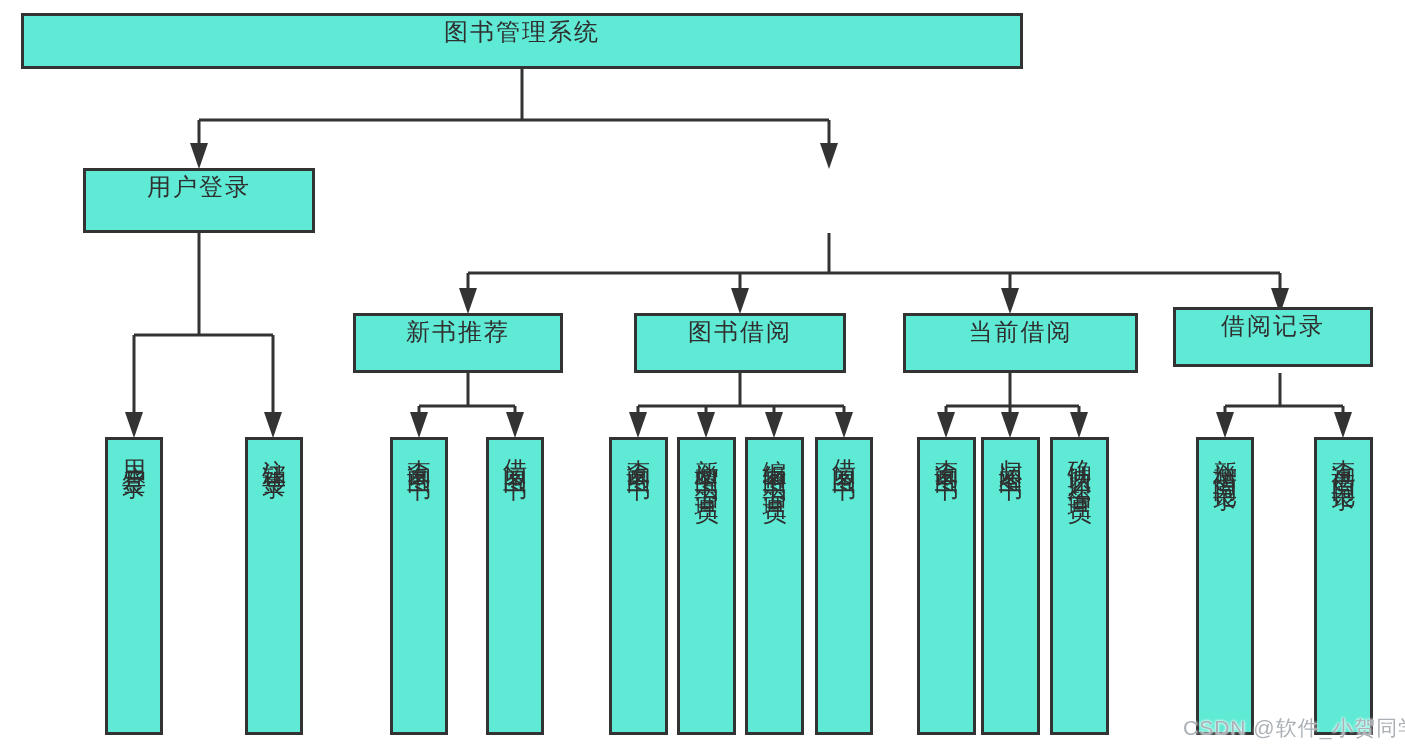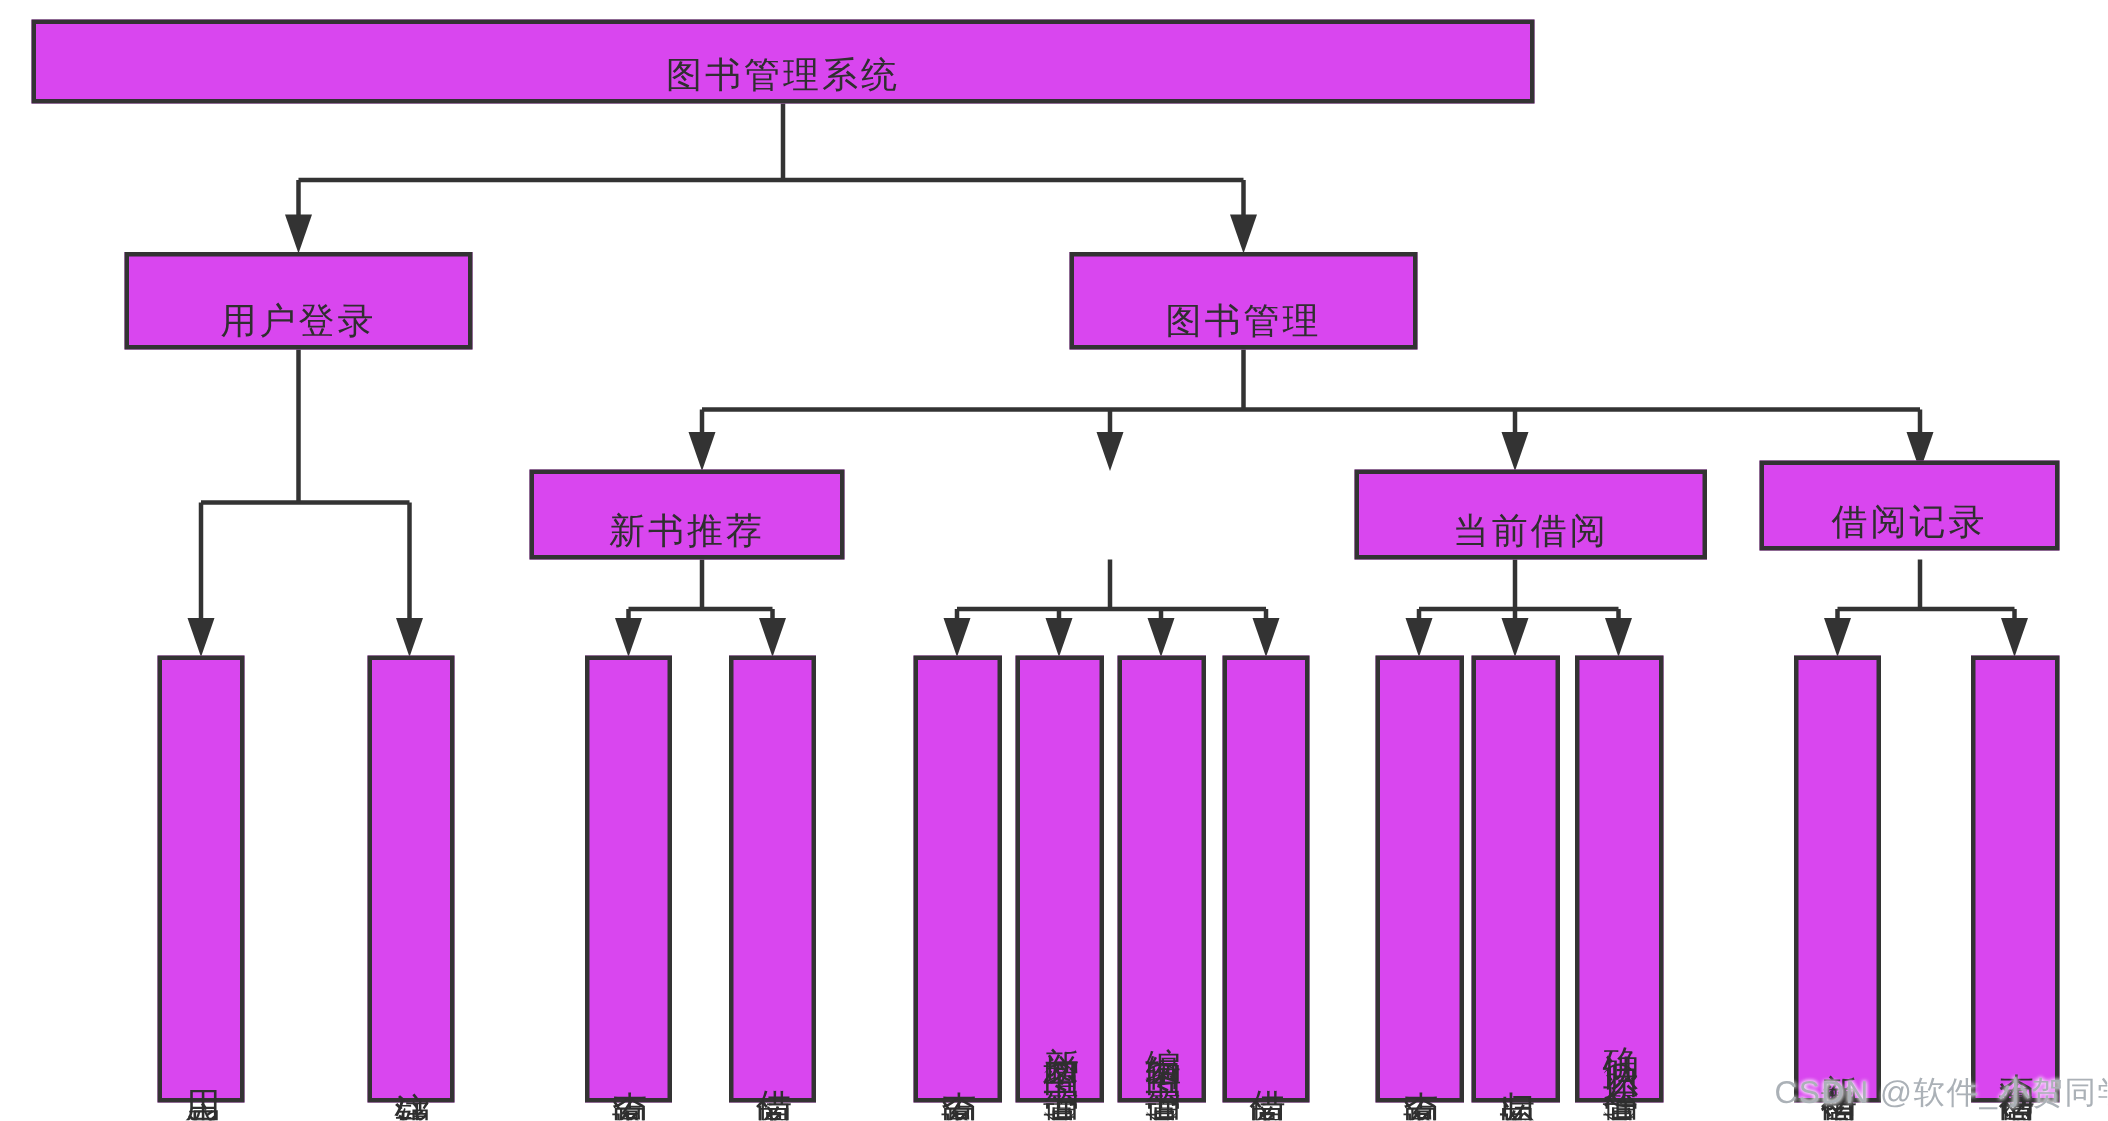--- a/index.html
+++ b/index.html
@@ -16,24 +16,24 @@
 
   .connectors {
     position: absolute;
     left: 0; top: 0;
     width: 1405px; height: 747px;
     z-index: 1;
   }
 
   .node {
     position: absolute;
-    background: #d946ef;
+    background: #5eead4;
     border: 3px solid #333333;
     display: flex;
-    align-items: flex-end;
+    align-items: flex-start;
     justify-content: center;
     z-index: 2;
     color: #2f2f2f;
   }
 
   .node.h span {
     font-size: 24px;
     letter-spacing: 2px;
     white-space: nowrap;
   }
@@ -132,27 +132,27 @@
     </g>
   </svg>
 
   <div class="node h" style="left:21px; top:13px; width:1002px; height:56px">
     <span>图书管理系统</span>
   </div>
 
   <div class="node h" style="left:83px; top:168px; width:232px; height:65px">
     <span>用户登录</span>
   </div>
-  <div class="node h" style="left:713px; top:168px; width:232px; height:65px">
-    <span>图书管理</span>
-  </div>
 
   <div class="node h" style="left:353px; top:313px; width:210px; height:60px">
     <span>新书推荐</span>
   </div>
+  <div class="node h" style="left:634px; top:313px; width:212px; height:60px">
+    <span>图书借阅</span>
+  </div>
   <div class="node h" style="left:903px; top:313px; width:235px; height:60px">
     <span>当前借阅</span>
   </div>
   <div class="node h" style="left:1173px; top:307px; width:200px; height:60px">
     <span>借阅记录</span>
   </div>
 
   <div class="node v" style="left:105px; top:437px; width:58px; height:298px">
     <span>用户登录</span>
   </div>

